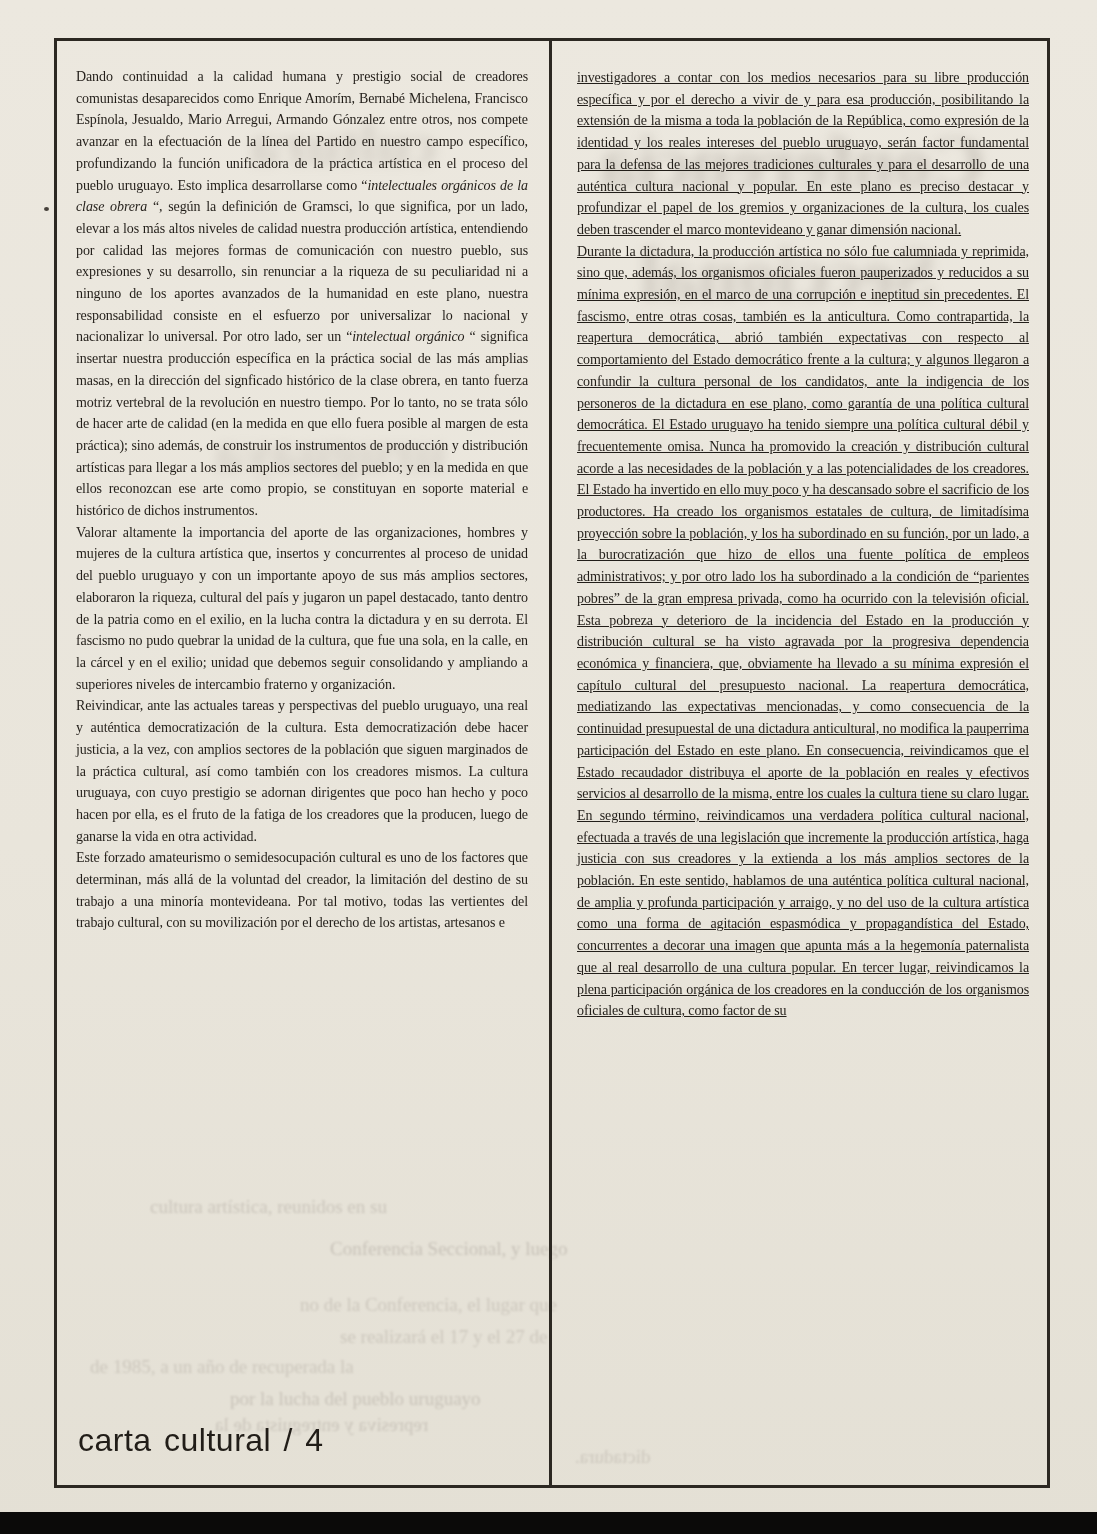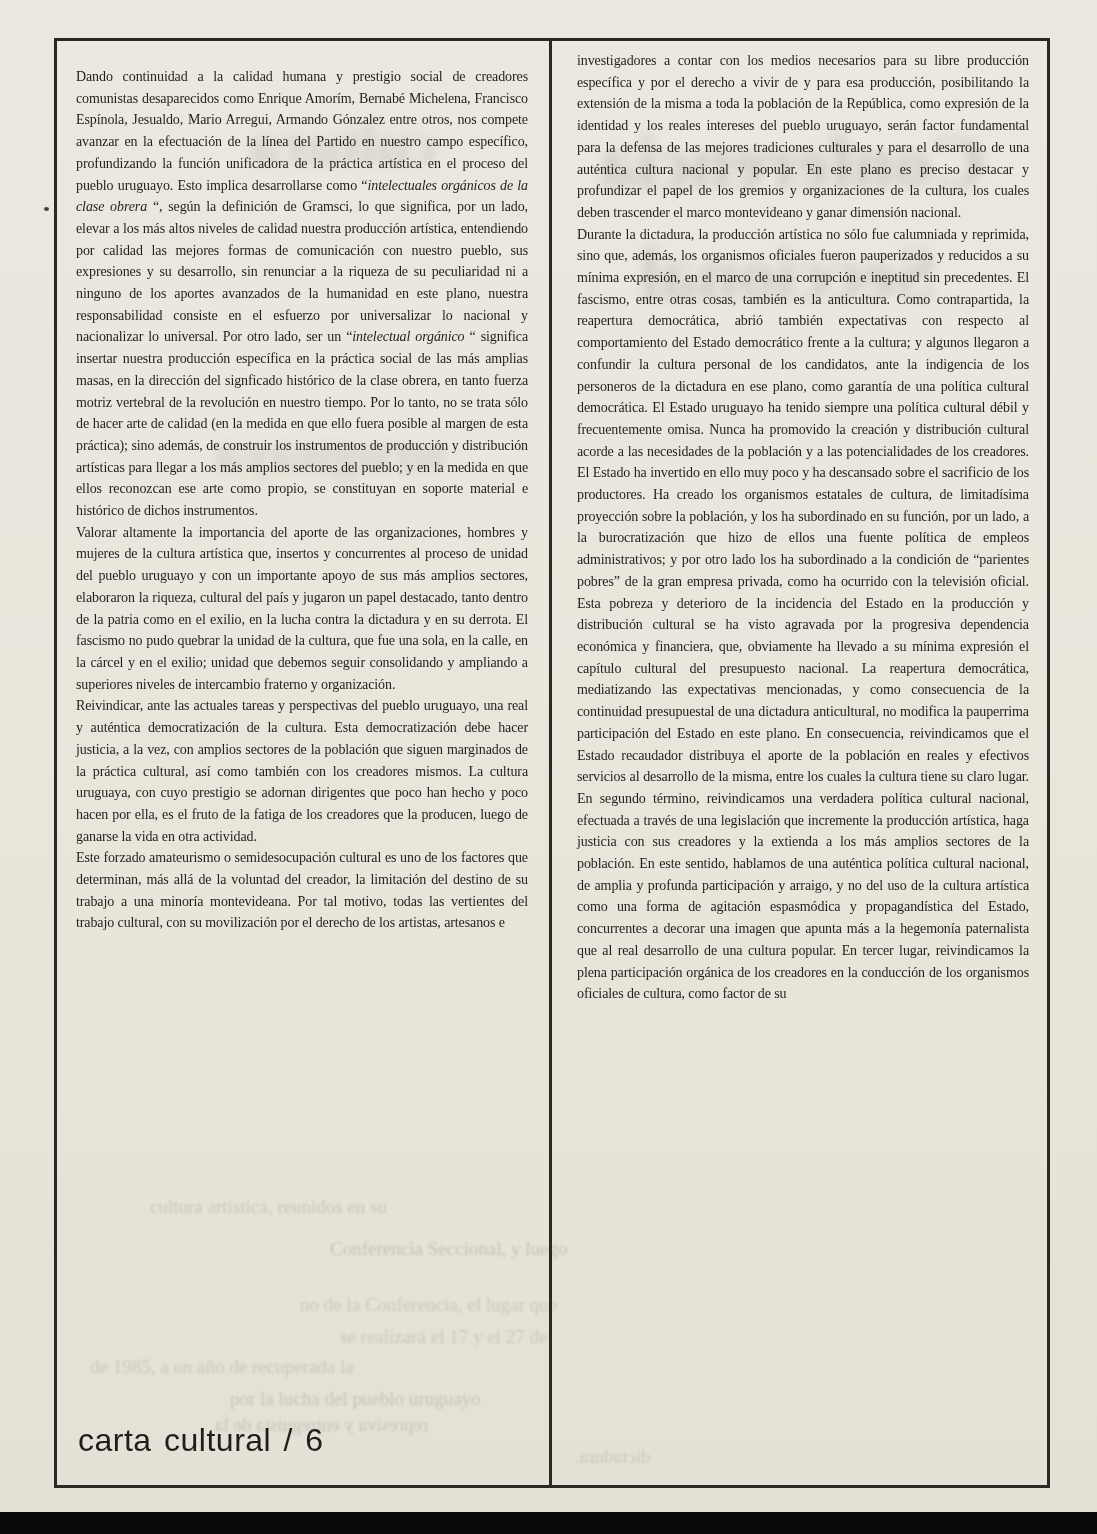--- a/index.html
+++ b/index.html
@@ -15,21 +15,21 @@
   .divider{
     position:absolute;left:549px;top:38px;width:3px;height:1447px;
     background:#2c2822;z-index:3;
   }
   .col{
     position:absolute;width:452px;z-index:2;
     color:#221e19;font-size:14px;line-height:21.7px;text-align:justify;
     letter-spacing:-0.1px;
   }
   .col-left{left:76px;top:66px;}
-  .col-right{left:577px;top:50px;}
+  .col-right{left:577px;top:67px;text-decoration:underline;}
   .col p{margin:0;}
   .col p.gap{}
   .col em{font-style:italic;}
   .footer{
     position:absolute;left:78px;top:1422px;z-index:4;
     font-family:"Liberation Sans", sans-serif;
     font-size:32px;color:#211d18;letter-spacing:0.5px;word-spacing:3px;
   }
   .ghost-layer{position:absolute;left:0;top:0;width:1097px;height:1534px;z-index:1;}
   .ghost{
@@ -71,15 +71,15 @@
     <p><span>Dando continuidad a la calidad humana y prestigio social de creadores comunistas desaparecidos como Enrique Amorím, Bernabé Michelena, Francisco Espínola, Jesualdo, Mario Arregui, Armando Gónzalez entre otros, nos compete avanzar en la efectuación de la línea del Partido en nuestro campo específico, profundizando la función unificadora de la práctica artística en el proceso del pueblo uruguayo. Esto implica desarrollarse como “</span><em>intelectuales orgánicos de la clase obrera </em><span>“, según la definición de Gramsci, lo que significa, por un lado, elevar a los más altos niveles de calidad nuestra producción artística, entendiendo por calidad las mejores formas de comunicación con nuestro pueblo, sus expresiones y su desarrollo, sin renunciar a la riqueza de su peculiaridad ni a ninguno de los aportes avanzados de la humanidad en este plano, nuestra responsabilidad consiste en el esfuerzo por universalizar lo nacional y nacionalizar lo universal. Por otro lado, ser un “</span><em>intelectual orgánico </em><span>“ significa insertar nuestra producción específica en la práctica social de las más amplias masas, en la dirección del signficado histórico de la clase obrera, en tanto fuerza motriz vertebral de la revolución en nuestro tiempo. Por lo tanto, no se trata sólo de hacer arte de calidad (en la medida en que ello fuera posible al margen de esta práctica); sino además, de construir los instrumentos de producción y distribución artísticas para llegar a los más amplios sectores del pueblo; y en la medida en que ellos reconozcan ese arte como propio, se constituyan en soporte material e histórico de dichos instrumentos.</span></p>
     <p class="gap"><span>Valorar altamente la importancia del aporte de las organizaciones, hombres y mujeres de la cultura artística que, insertos y concurrentes al proceso de unidad del pueblo uruguayo y con un importante apoyo de sus más amplios sectores, elaboraron la riqueza, cultural del país y jugaron un papel destacado, tanto dentro de la patria como en el exilio, en la lucha contra la dictadura y en su derrota. El fascismo no pudo quebrar la unidad de la cultura, que fue una sola, en la calle, en la cárcel y en el exilio; unidad que debemos seguir consolidando y ampliando a superiores niveles de intercambio fraterno y organización.</span></p>
     <p class="gap"><span>Reivindicar, ante las actuales tareas y perspectivas del pueblo uruguayo, una real y auténtica democratización de la cultura. Esta democratización debe hacer justicia, a la vez, con amplios sectores de la población que siguen marginados de la práctica cultural, así como también con los creadores mismos. La cultura uruguaya, con cuyo prestigio se adornan dirigentes que poco han hecho y poco hacen por ella, es el fruto de la fatiga de los creadores que la producen, luego de ganarse la vida en otra actividad.</span></p>
     <p><span>Este forzado amateurismo o semidesocupación cultural es uno de los factores que determinan, más allá de la voluntad del creador, la limitación del destino de su trabajo a una minoría montevideana. Por tal motivo, todas las vertientes del trabajo cultural, con su movilización por el derecho de los artistas, artesanos e</span></p>
   </div>
 <div class="col col-right">
     <p><span>investigadores a contar con los medios necesarios para su libre producción específica y por el derecho a vivir de y para esa producción, posibilitando la extensión de la misma a toda la población de la República, como expresión de la identidad y los reales intereses del pueblo uruguayo, serán factor fundamental para la defensa de las mejores tradiciones culturales y para el desarrollo de una auténtica cultura nacional y popular. En este plano es preciso destacar y profundizar el papel de los gremios y organizaciones de la cultura, los cuales deben trascender el marco montevideano y ganar dimensión nacional.</span></p>
     <p class="gap"><span>Durante la dictadura, la producción artística no sólo fue calumniada y reprimida, sino que, además, los organismos oficiales fueron pauperizados y reducidos a su mínima expresión, en el marco de una corrupción e ineptitud sin precedentes. El fascismo, entre otras cosas, también es la anticultura. Como contrapartida, la reapertura democrática, abrió también expectativas con respecto al comportamiento del Estado democrático frente a la cultura; y algunos llegaron a confundir la cultura personal de los candidatos, ante la indigencia de los personeros de la dictadura en ese plano, como garantía de una política cultural democrática. El Estado uruguayo ha tenido siempre una política cultural débil y frecuentemente omisa. Nunca ha promovido la creación y distribución cultural acorde a las necesidades de la población y a las potencialidades de los creadores. El Estado ha invertido en ello muy poco y ha descansado sobre el sacrificio de los productores. Ha creado los organismos estatales de cultura, de limitadísima proyección sobre la población, y los ha subordinado en su función, por un lado, a la burocratización que hizo de ellos una fuente política de empleos administrativos; y por otro lado los ha subordinado a la condición de “parientes pobres” de la gran empresa privada, como ha ocurrido con la televisión oficial. Esta pobreza y deterioro de la incidencia del Estado en la producción y distribución cultural se ha visto agravada por la progresiva dependencia económica y financiera, que, obviamente ha llevado a su mínima expresión el capítulo cultural del presupuesto nacional. La reapertura democrática, mediatizando las expectativas mencionadas, y como consecuencia de la continuidad presupuestal de una dictadura anticultural, no modifica la pauperrima participación del Estado en este plano. En consecuencia, reivindicamos que el Estado recaudador distribuya el aporte de la población en reales y efectivos servicios al desarrollo de la misma, entre los cuales la cultura tiene su claro lugar. En segundo término, reivindicamos una verdadera política cultural nacional, efectuada a través de una legislación que incremente la producción artística, haga justicia con sus creadores y la extienda a los más amplios sectores de la población. En este sentido, hablamos de una auténtica política cultural nacional, de amplia y profunda participación y arraigo, y no del uso de la cultura artística como una forma de agitación espasmódica y propagandística del Estado, concurrentes a decorar una imagen que apunta más a la hegemonía paternalista que al real desarrollo de una cultura popular. En tercer lugar, reivindicamos la plena participación orgánica de los creadores en la conducción de los organismos oficiales de cultura, como factor de su</span></p>
   </div>
 
-<div class="footer">carta cultural / 6</div>
+<div class="footer">carta cultural / 4</div>
 
 <div class="scan-band"></div>
 
 </body></html>

